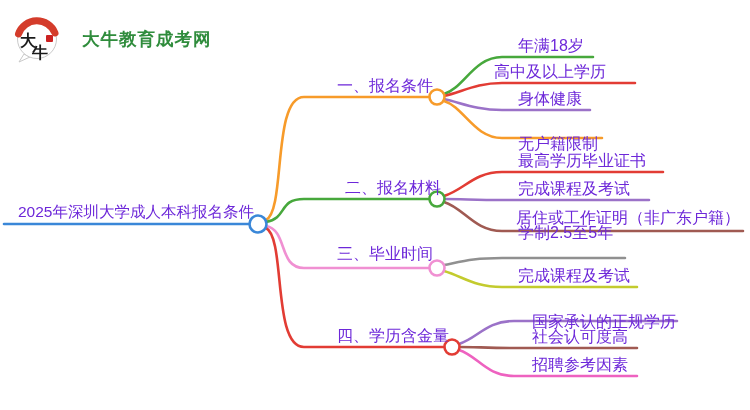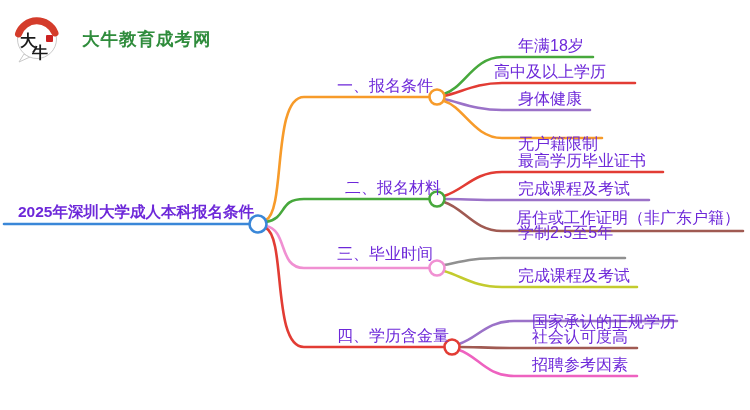--- a/index.html
+++ b/index.html
@@ -19,21 +19,21 @@
   .st-gray{stroke:#909090;}
   .st-olive{stroke:#c3cb2e;}
   .st-brown{stroke:#a05a52;}
   .st-magenta{stroke:#ee62c0;}
   .node-circle{fill:#ffffff;stroke-width:2.6;}
   
   .label{
     position:absolute;height:20px;line-height:20px;white-space:nowrap;
     font-size:16px;color:#6d28d9;cursor:default;
   }
-  .label.root{font-size:15.5px;font-weight:700;}
+  .label.root{font-size:15.5px;font-weight:400;}
   .label.small{font-size:16px;font-family:Liberation Mono, monospace;}
   
   #logo{position:absolute;left:12px;top:14px;display:flex;align-items:center;}
   #logo-icon{width:50px;height:50px;}
   #logo-texts{margin-left:20px;}
   #logo-title{font-size:17.5px;font-weight:bold;color:#2f8c3c;letter-spacing:1px;line-height:22px;}
   #logo-sub{font-size:13.5px;font-weight:bold;color:#2f8c3c;line-height:16px;}
 </style>
 </head>
 <body>

